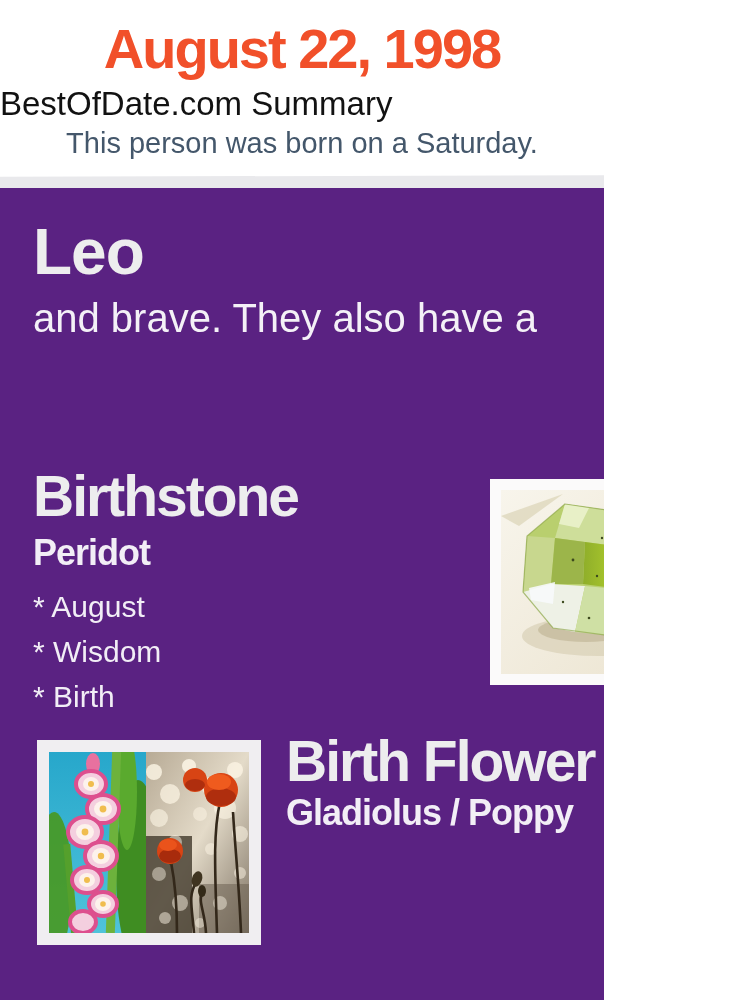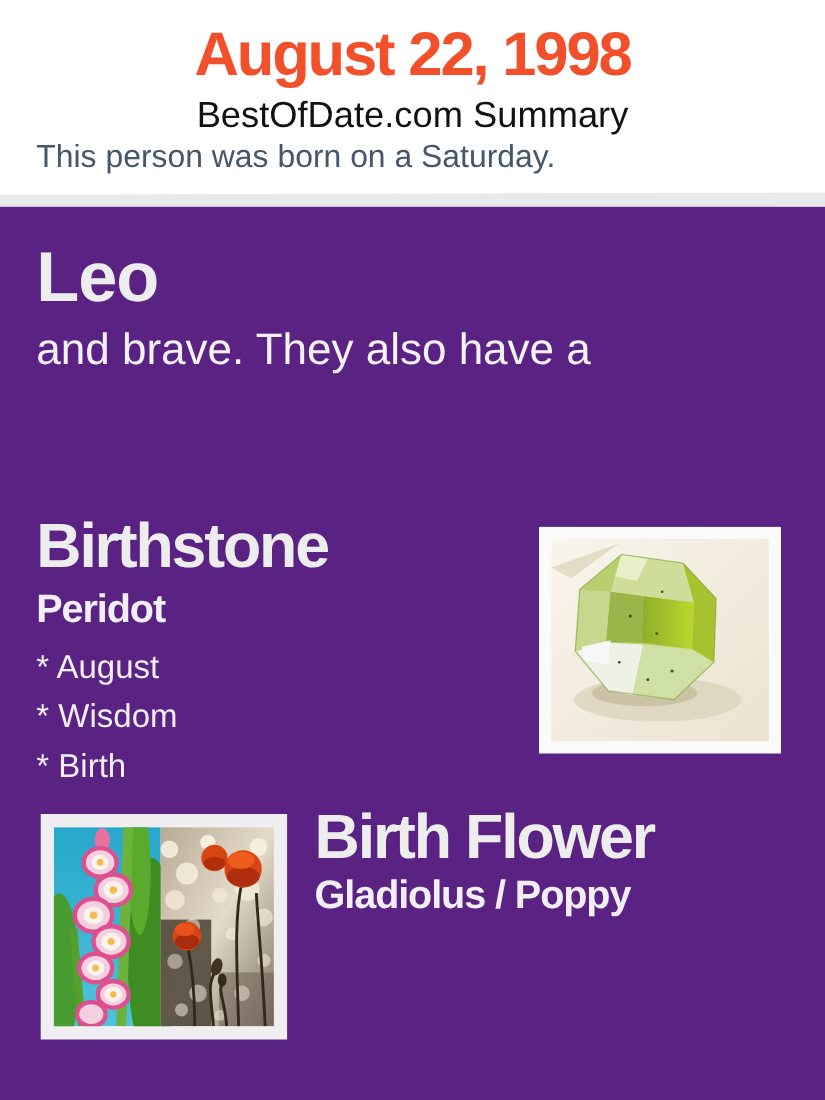--- a/index.html
+++ b/index.html
@@ -1,32 +1,32 @@
 <!DOCTYPE html>
 <html style="--accent-orange: #f1502a; --background-purple: #5a2282; --weekday-slate: #44576b; --heading-white: #ededee; --divider-gray: #e9e9ec;"><head>
 <meta charset="utf-8">
 <style>
   html,body{margin:0;padding:0;background:#ffffff;}
   .canvas{
-    position:relative;width:750px;height:1000px;overflow:hidden;background:#ffffff;
+    position:relative;width:604px;height:1000px;overflow:hidden;background:#ffffff;
     font-family:"Liberation Sans", sans-serif;
   }
   
   .date-title{
     position:absolute;top:18px;left:0;width:100%;text-align:center;
     font-size:56px;font-weight:700;letter-spacing:-2px;line-height:1.1;
     color:var(--accent-orange,#f1502a);
   }
   .site-summary{
-    position:absolute;top:86px;left:0;width:100%;text-align:center;
+    position:absolute;top:86px;left:0;width:100%;
     font-size:33px;font-weight:400;color:#121212;line-height:1.1;
   }
   .weekday-line{
-    position:absolute;top:128px;left:0;width:100%;
-    font-size:29px;font-weight:400;color:var(--weekday-slate,#44576b);line-height:1.1;margin-left:33px;
+    position:absolute;top:128px;left:0;width:100%;text-align:center;
+    font-size:29px;font-weight:400;color:var(--weekday-slate,#44576b);line-height:1.1;
   }
   .divider-band{
     position:absolute;top:176px;left:-6px;right:-6px;height:13px;
     background:var(--divider-gray,#e9e9ec);transform:rotate(-0.15deg);
   }
   
   .purple-body{
     position:absolute;top:188px;left:0;right:0;bottom:0;
     background:var(--background-purple,#5a2282);
   }

